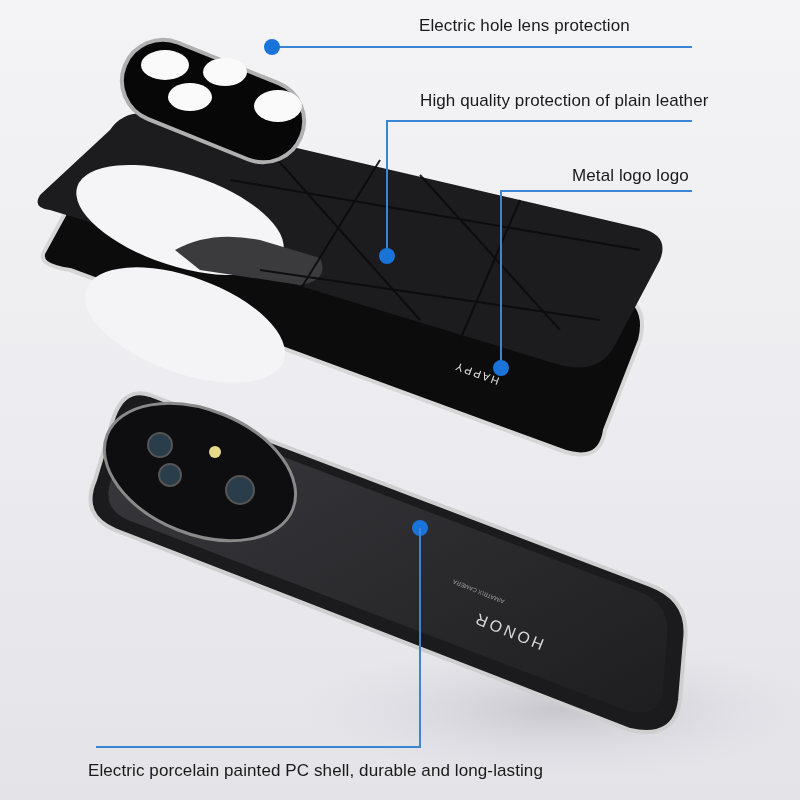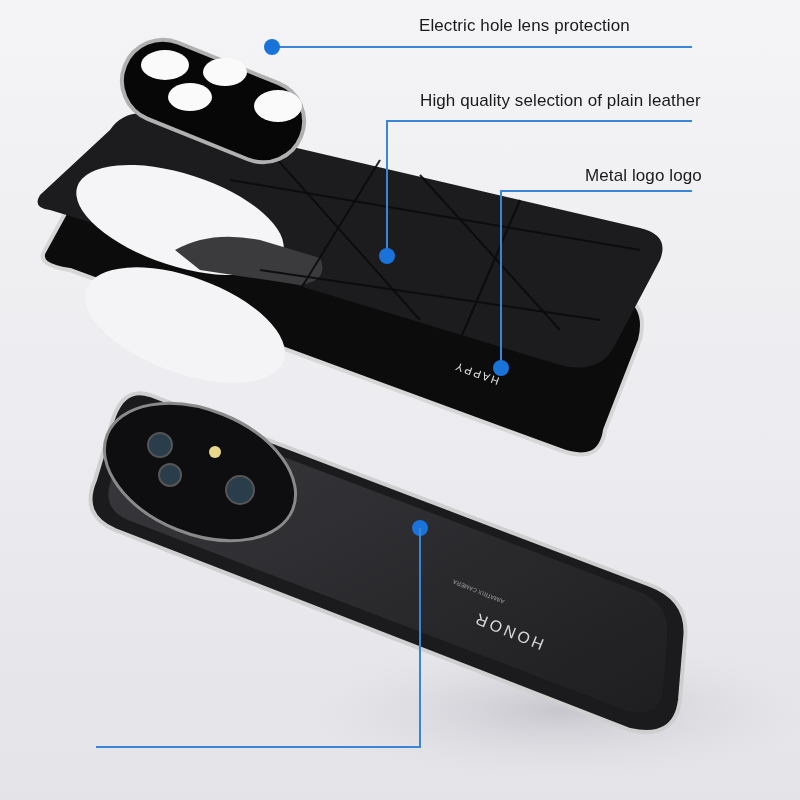--- a/index.html
+++ b/index.html
@@ -75,27 +75,28 @@
       <ellipse cx="225" cy="72" rx="22" ry="14" fill="#fafafa"></ellipse>
       <ellipse cx="190" cy="97" rx="22" ry="14" fill="#fafafa"></ellipse>
       <ellipse cx="278" cy="106" rx="24" ry="16" fill="#fafafa"></ellipse>
     </g>
   </svg>
 
   <div class="label" style="left:419px;top:16px;">Electric hole lens protection</div>
   <div class="hline" style="left:272px;top:46px;width:420px;"></div>
   <div class="dot" style="left:264px;top:39px;"></div>
 
-  <div class="label" style="left:420px;top:91px;">High quality selection of plain leather</div>
+  <div class="label" style="left:420px;top:91px;">High quality protection of plain leather</div>
   <div class="hline" style="left:386px;top:120px;width:306px;"></div>
   <div class="vline" style="left:386px;top:120px;height:136px;"></div>
   <div class="dot" style="left:379px;top:248px;"></div>
 
-  <div class="label" style="left:572px;top:166px;margin-left:13px;">Metal logo logo</div>
+  <div class="label" style="left:572px;top:166px;">Metal logo logo</div>
   <div class="hline" style="left:500px;top:190px;width:192px;"></div>
   <div class="vline" style="left:500px;top:190px;height:178px;"></div>
   <div class="dot" style="left:493px;top:360px;"></div>
 
   <div class="dot" style="left:412px;top:520px;"></div>
   <div class="vline" style="left:419px;top:528px;height:220px;"></div>
   <div class="hline" style="left:96px;top:746px;width:325px;"></div>
+  <div class="label" style="left:88px;top:761px;">Electric porcelain painted PC shell, durable and long-lasting</div>
 
 </div>
 
 </body></html>

